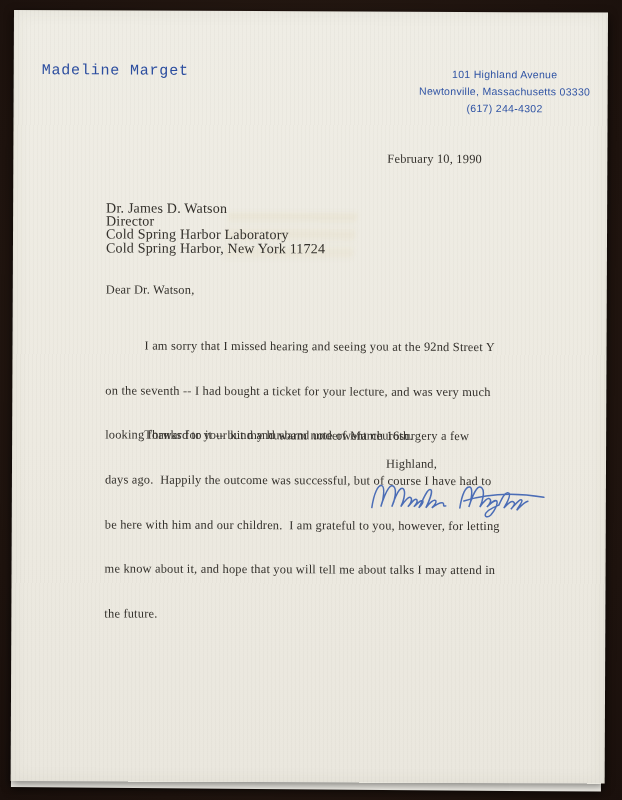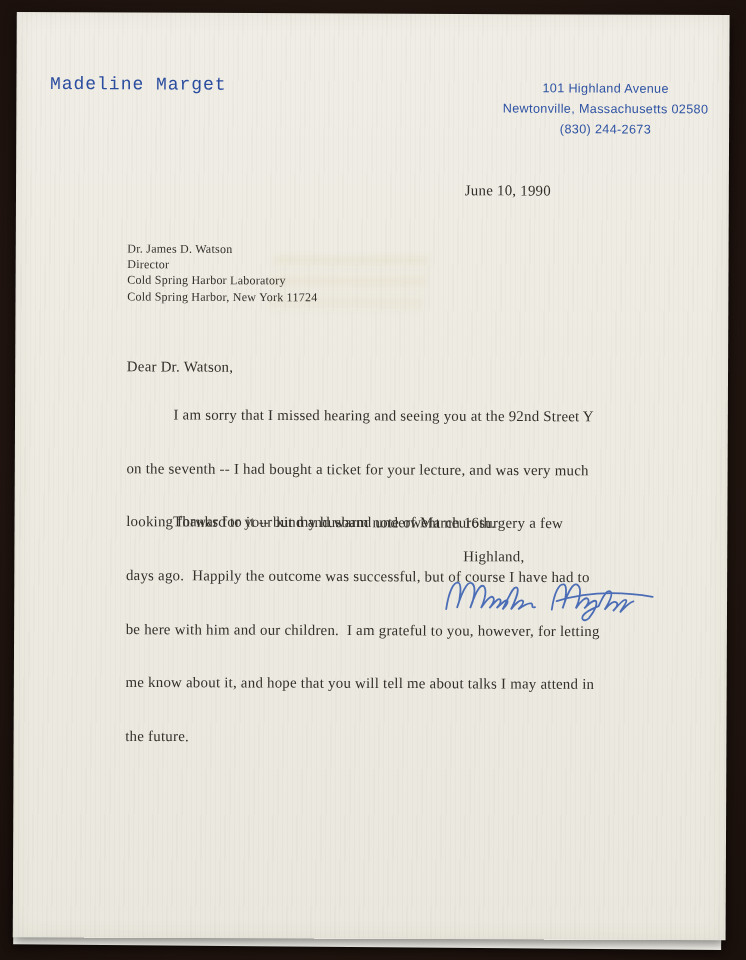--- a/index.html
+++ b/index.html
@@ -32,22 +32,22 @@
     font-size: 15px; letter-spacing: 0.8px; font-weight: 500;
   }
   .lh-address {
     position: absolute; left: 396px; top: 54px; width: 190px;
     font-family: "Liberation Sans", sans-serif;
     font-size: 10.5px; line-height: 17px; text-align: center; letter-spacing: 0.3px;
   }
   
   .typed { color: #33302b; letter-spacing: 0.2px; }
   .date-line { position: absolute; left: 374px; top: 140px; font-size: 12.4px; }
-  .recipient { position: absolute; left: 93px; top: 191px; font-size: 10px; line-height: 13.2px; }
-  .salutation { position: absolute; left: 93px; top: 272px; font-size: 12.4px; margin-top: 16px; }
+  .recipient { position: absolute; left: 93px; top: 191px; font-size: 14px; line-height: 13.2px; }
+  .salutation { position: absolute; left: 93px; top: 272px; font-size: 12.4px; }
   .para1 { position: absolute; left: 93px; top: 298px; width: 452px; font-size: 12.4px; line-height: 14.9px; white-space: pre; }
   .para1 .line.first, .para2 { text-indent: 39px; }
   .para2 { position: absolute; left: 93px; top: 417px; width: 452px; font-size: 12.4px; white-space: pre; }
   .closing { position: absolute; left: 374px; top: 445px; font-size: 12.4px; }
   .signature { position: absolute; left: 356px; top: 462px; }
   
   .ghost {
     position: absolute; left: 212px; top: 195px; width: 130px; height: 64px;
     background:
       linear-gradient(180deg, transparent 8%, rgba(197,171,83,0.10) 14%, transparent 30%,
@@ -59,27 +59,27 @@
 </head>
 <body>
 
 <div class="under-sheet"></div>
 
 <div class="paper">
 
   <div class="lh-name" style="color:#2b4d9f">Madeline Marget</div>
   <div class="lh-address" style="color:#2f53a4">
     <div>101 Highland Avenue</div>
-    <div>Newtonville, Massachusetts 02580</div>
-    <div>(830) 244-2673</div>
+    <div>Newtonville, Massachusetts 03330</div>
+    <div>(617) 244-4302</div>
   </div>
 
   <div class="ghost"></div>
 
-  <div class="typed date-line">June 10, 1990</div>
+  <div class="typed date-line">February 10, 1990</div>
 
   <div class="typed recipient">
     <div>Dr. James D. Watson</div>
     <div>Director</div>
     <div>Cold Spring Harbor Laboratory</div>
     <div>Cold Spring Harbor, New York 11724</div>
   </div>
 
   <div class="typed salutation">Dear Dr. Watson,</div>
 

